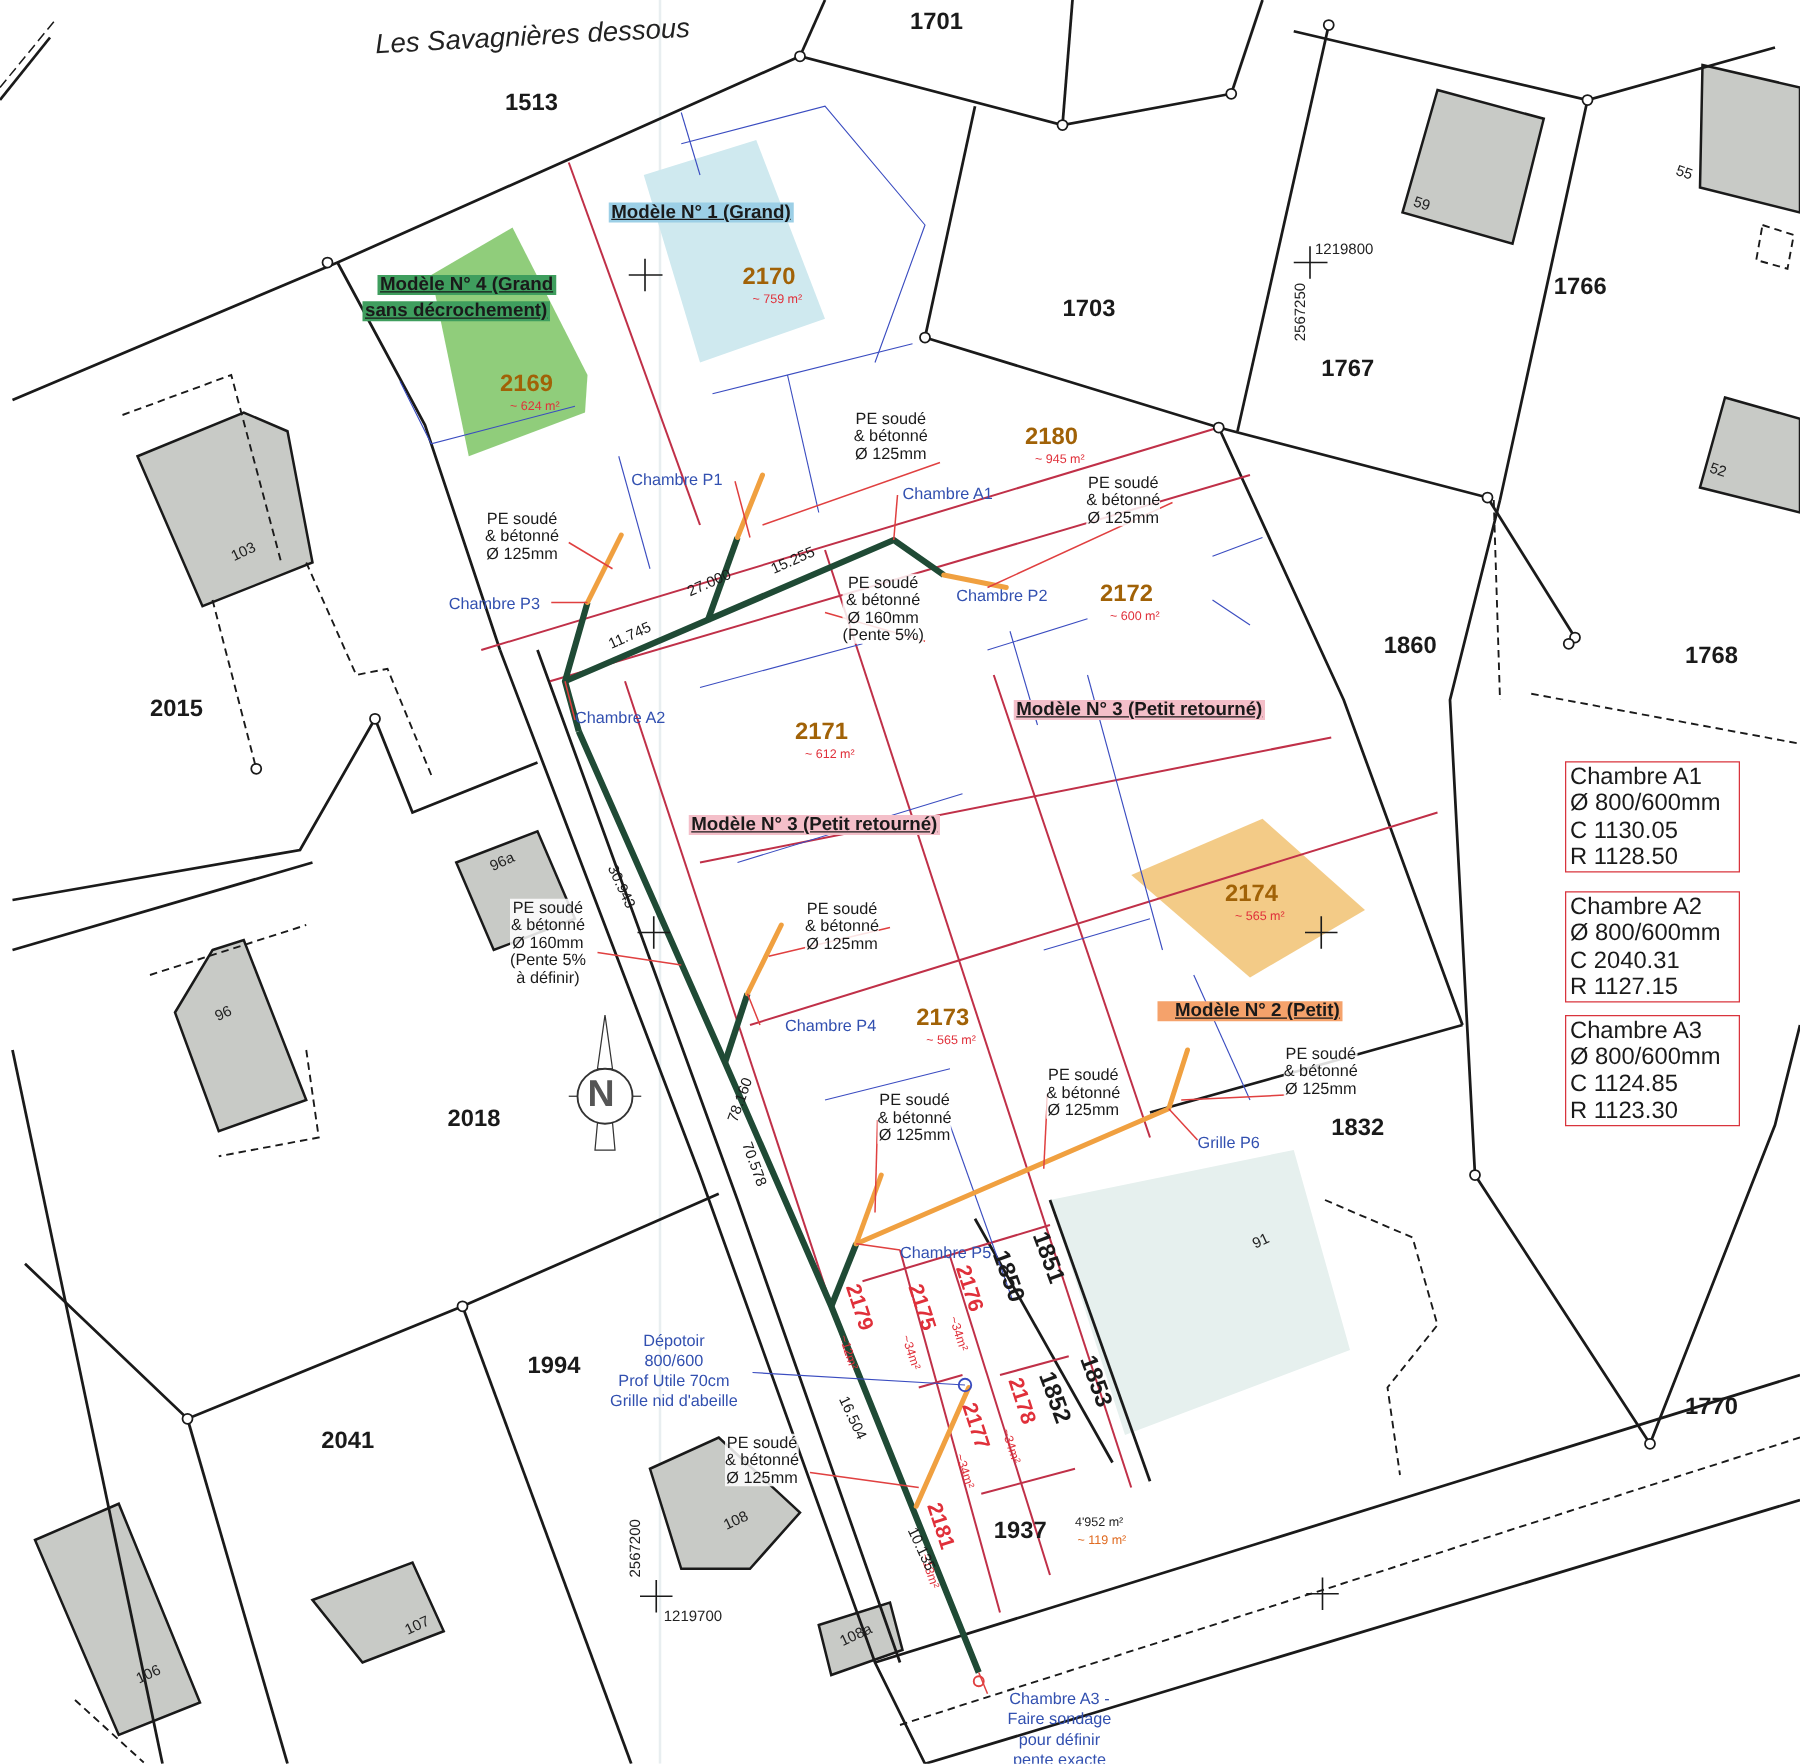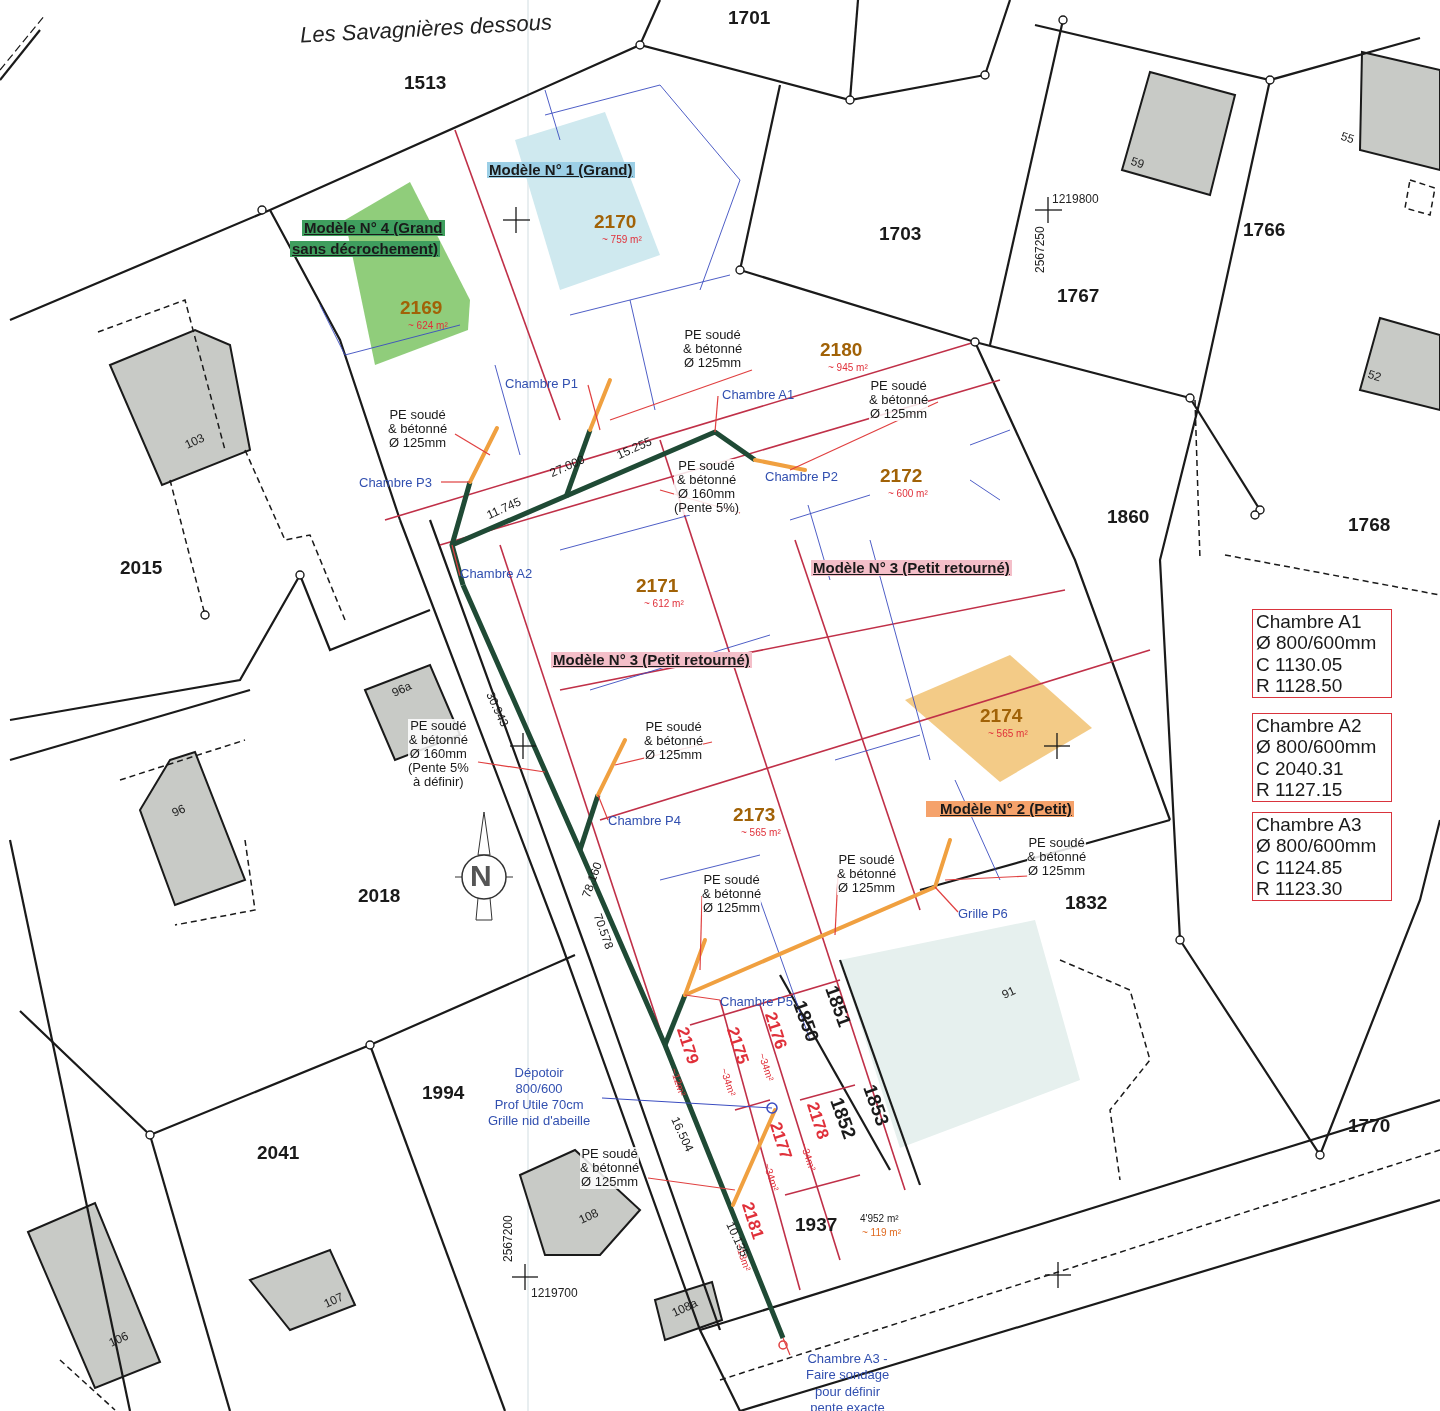--- a/index.html
+++ b/index.html
@@ -218,21 +218,21 @@
     <line x1="455" y1="877" x2="462" y2="877" stroke="#333"></line>
       <line x1="506" y1="877" x2="513" y2="877" stroke="#333"></line>
   </g>
 
   <line x1="0" y1="70" x2="45" y2="15" stroke="#1a1a1a" stroke-width="1.2" stroke-dasharray="8,4"></line>
 </svg>
 
 <div id="labels">
     <div class="lbl parcel-no" style="left: 728px; top: 8px;">1701</div>
     <div class="lbl parcel-no" style="left: 404px; top: 73px;">1513</div>
-    <div class="lbl parcel-no" style="left: 850px; top: 224px; margin-left: 29px;">1703</div>
+    <div class="lbl parcel-no" style="left: 850px; top: 238px;">1703</div>
     <div class="lbl parcel-no" style="left: 1243px; top: 220px;">1766</div>
     <div class="lbl parcel-no" style="left: 1057px; top: 286px;">1767</div>
     <div class="lbl parcel-no" style="left: 1107px; top: 507px;">1860</div>
     <div class="lbl parcel-no" style="left: 1348px; top: 515px;">1768</div>
     <div class="lbl parcel-no" style="left: 120px; top: 558px;">2015</div>
     <div class="lbl parcel-no" style="left: 358px; top: 886px;">2018</div>
     <div class="lbl parcel-no" style="left: 1065px; top: 893px;">1832</div>
     <div class="lbl parcel-no" style="left: 422px; top: 1083px;">1994</div>
     <div class="lbl parcel-no" style="left: 257px; top: 1143px;">2041</div>
     <div class="lbl parcel-no" style="left: 795px; top: 1215px;">1937</div>
@@ -271,21 +271,21 @@
     <div class="lbl model green" style="left: 302px; top: 220px;">Modèle N° 4 (Grand</div>
     <div class="lbl model green" style="left: 290px; top: 241px;">sans décrochement)</div>
     <div class="lbl model pink" style="left: 811px; top: 560px;">Modèle N° 3 (Petit retourné)</div>
     <div class="lbl model pink" style="left: 551px; top: 652px;">Modèle N° 3 (Petit retourné)</div>
     <div class="lbl model orange" style="left: 926px; top: 801px;">Modèle N° 2 (Petit)</div>
     <div class="lbl chamber" style="left: 505px; top: 377px;">Chambre P1</div>
     <div class="lbl chamber" style="left: 722px; top: 388px;">Chambre A1</div>
     <div class="lbl chamber" style="left: 359px; top: 476px;">Chambre P3</div>
     <div class="lbl chamber" style="left: 765px; top: 470px;">Chambre P2</div>
     <div class="lbl chamber" style="left: 460px; top: 567px;">Chambre A2</div>
-    <div class="lbl chamber" style="left: 608px; top: 814px;">Chambre P4</div>
+    <div class="lbl chamber" style="left: 628px; top: 814px;">Chambre P4</div>
     <div class="lbl chamber" style="left: 958px; top: 907px;">Grille P6</div>
     <div class="lbl chamber" style="left: 720px; top: 995px;">Chambre P5</div>
     <div class="lbl pipe-note" style="left: 683px; top: 328px;">
       <div>PE soudé</div>
       <div>&amp; bétonné</div>
       <div>Ø 125mm</div>
     </div>
     <div class="lbl pipe-note" style="left: 869px; top: 379px;">
       <div>PE soudé</div>
       <div>&amp; bétonné</div>

